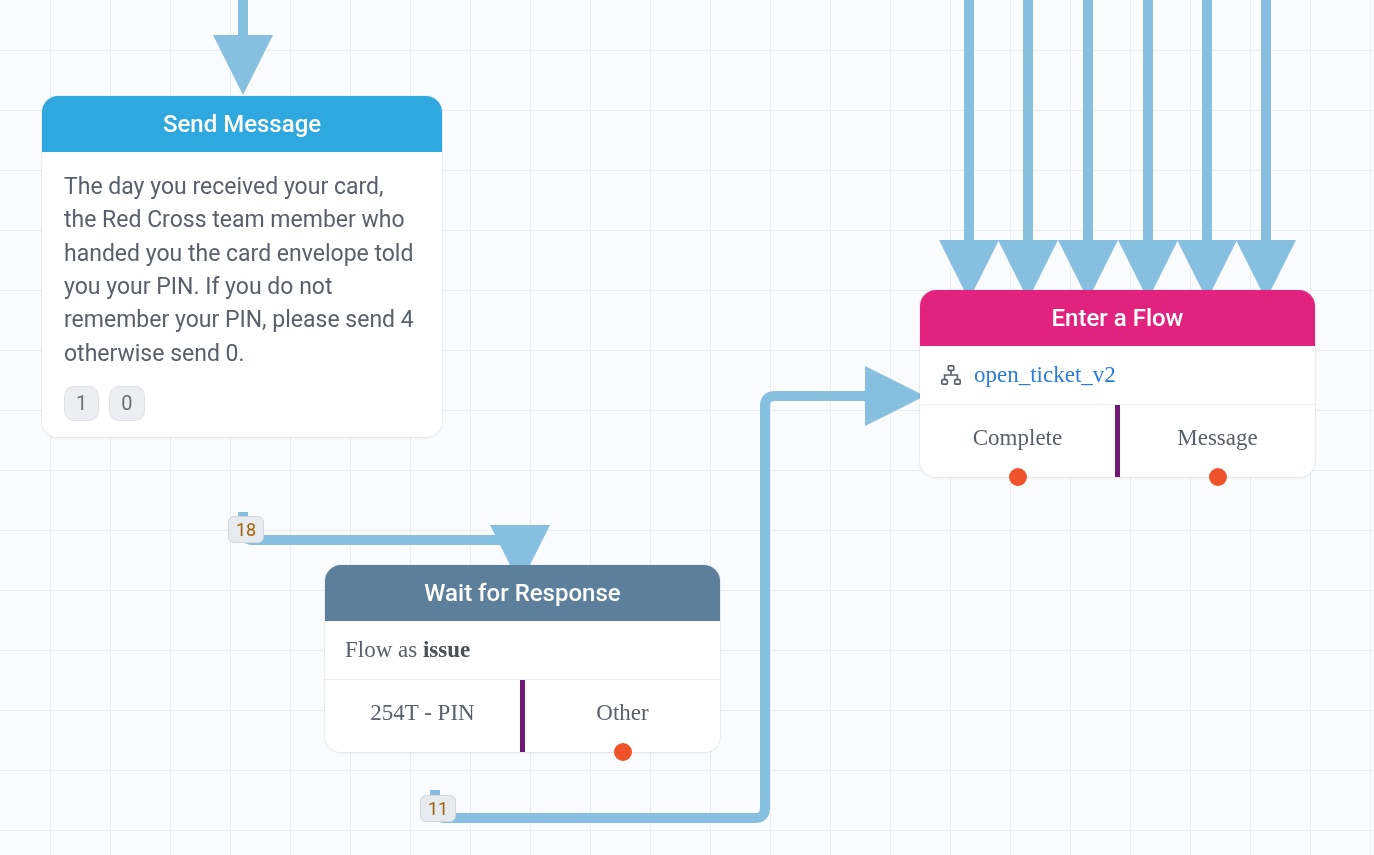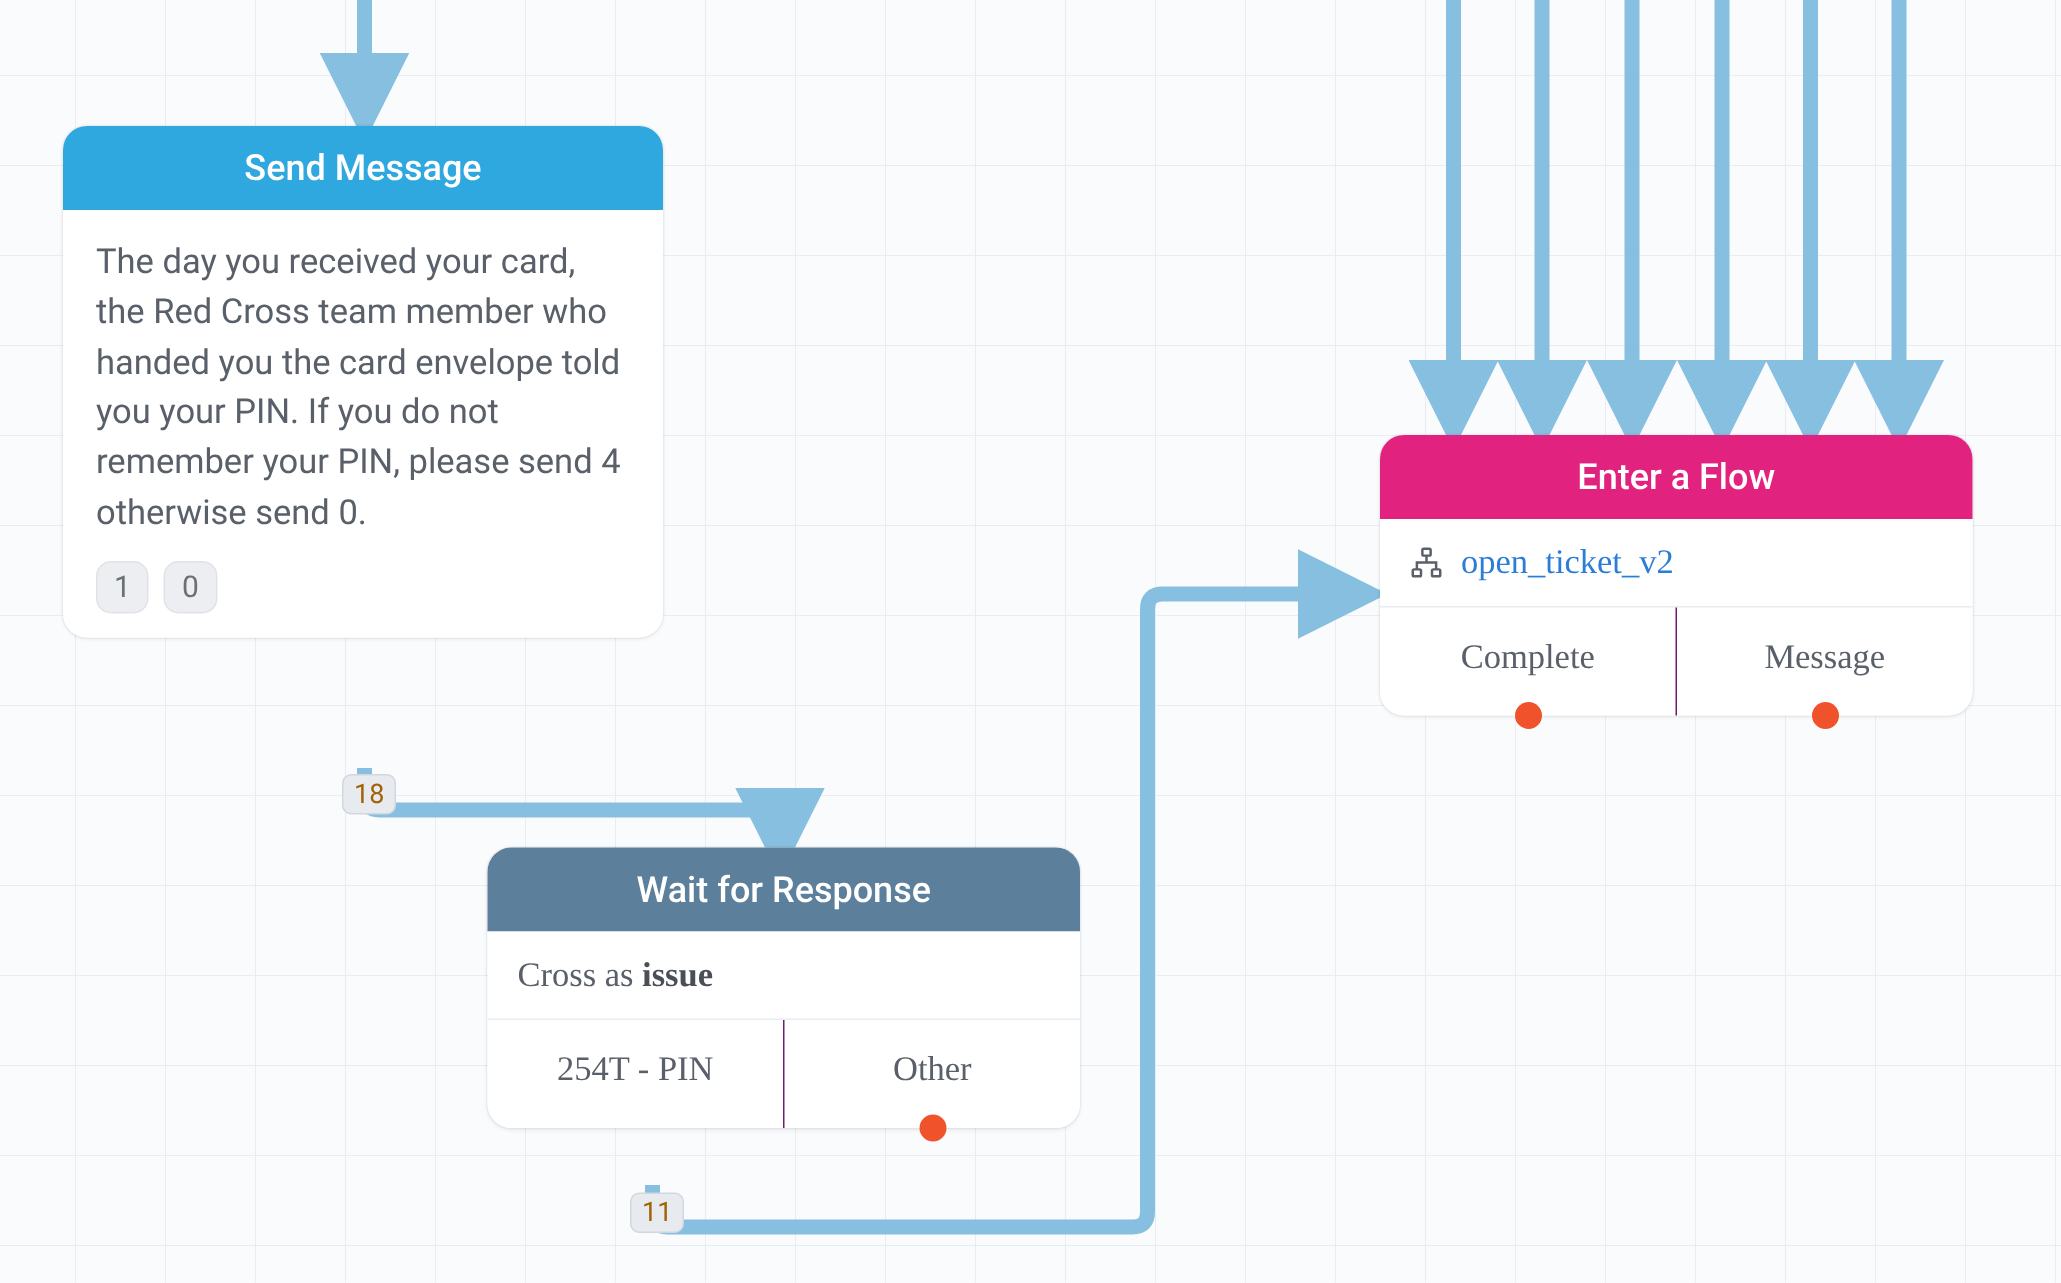--- a/index.html
+++ b/index.html
@@ -83,21 +83,21 @@
   .outcomes {
     display: flex;
   }
   .outcome {
     flex: 1;
     text-align: center;
     padding: 20px 8px 26px 8px;
     font-size: 23px;
     color: #5a6069;
     position: relative;
-    border-right: 1px solid #701a75;
+    border-right: 5px solid #701a75;
   }
   .outcome:last-child { border-right: none; }
   .dot {
     width: 18px; height: 18px;
     background: #f0522b;
     border-radius: 50%;
     position: absolute;
     left: 50%;
     transform: translateX(-50%);
     bottom: -9px;
@@ -166,37 +166,37 @@
   <path class="arrow-path" d="M 969 0 L 969 270" marker-end="url(#ah)"></path>
   <path class="arrow-path" d="M 1028 0 L 1028 270" marker-end="url(#ah)"></path>
   <path class="arrow-path" d="M 1088 0 L 1088 270" marker-end="url(#ah)"></path>
   <path class="arrow-path" d="M 1148 0 L 1148 270" marker-end="url(#ah)"></path>
   <path class="arrow-path" d="M 1207 0 L 1207 270" marker-end="url(#ah)"></path>
   <path class="arrow-path" d="M 1266 0 L 1266 270" marker-end="url(#ah)"></path>
 </svg>
 
 <div class="canvas">
 
-  <div class="node" style="left:42px; top:84px; width:400px;">
+  <div class="node" style="left:42px; top:96px; width:400px;">
     <div class="node-header hdr-blue">Send Message</div>
     <div class="node-body">
       <div>The day you received your card, the Red Cross team member who handed you the card envelope told you your PIN. If you do not remember your PIN, please send 4 otherwise send 0.</div>
       <div class="chips">
         <span class="chip">1</span>
         <span class="chip">0</span>
       </div>
     </div>
   </div>
   <div class="count-badge" style="left:228px; top:516px;">18</div>
 
   <div class="node" style="left:325px; top:565px; width:395px;">
     <div class="node-header hdr-slate">Wait for Response</div>
     <div class="wait-body">
       <div class="saveas">
-        <span>Cross as </span><span class="var">issue</span>
+        <span>Flow as </span><span class="var">issue</span>
       </div>
       <div class="outcomes">
         <div class="outcome">
           <span>254T - PIN</span>
         </div>
         <div class="outcome">
           <span>Other</span>
           <div class="dot"></div>
         </div>
       </div>

